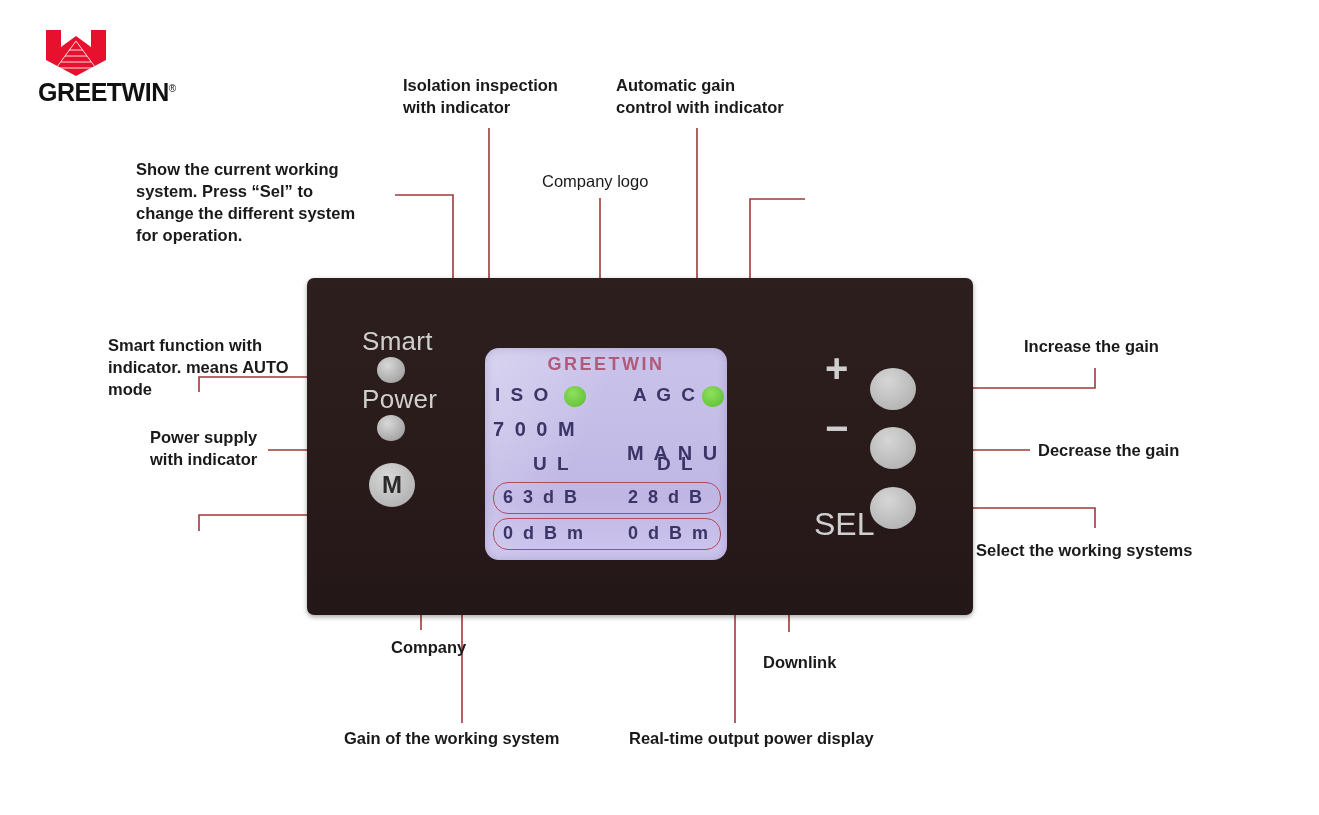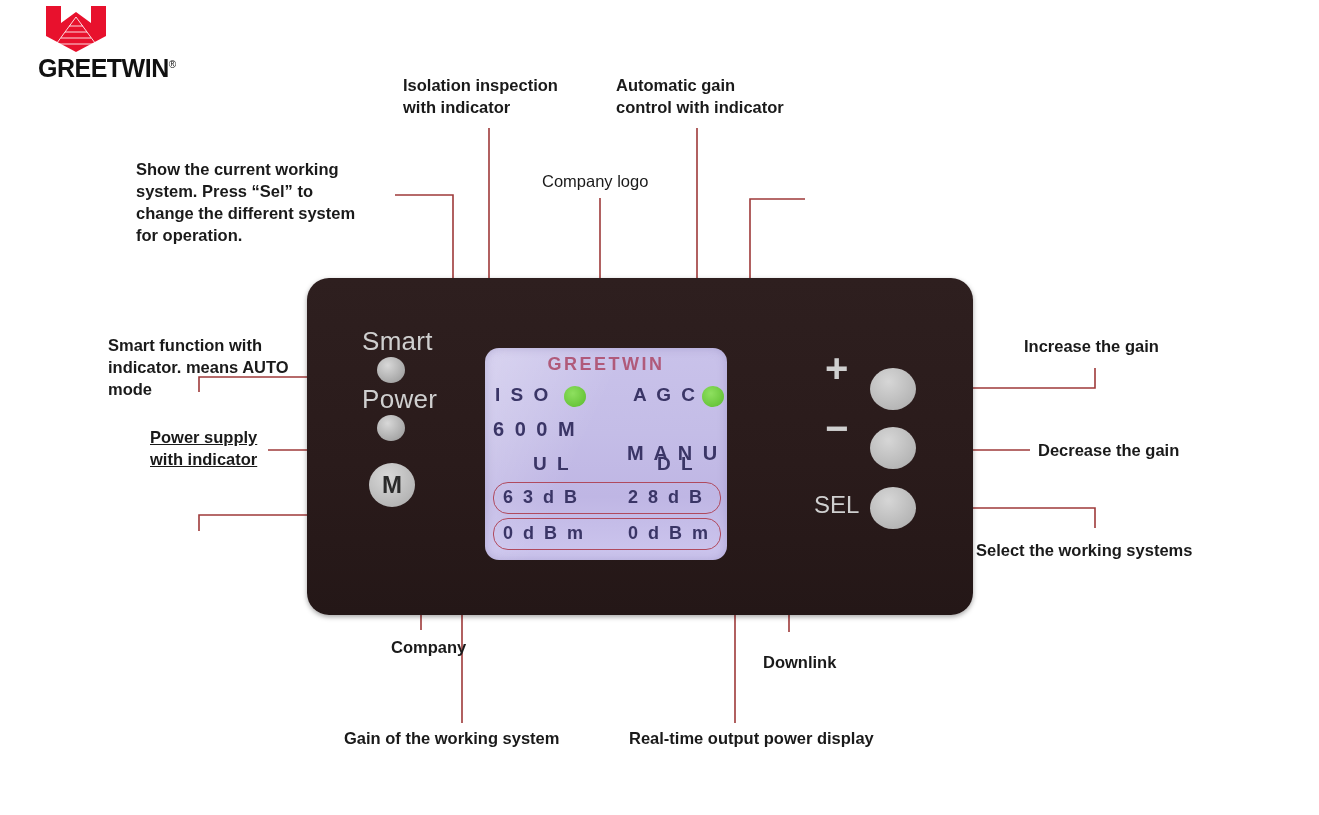--- a/index.html
+++ b/index.html
@@ -5,21 +5,21 @@
   html,body{margin:0;padding:0;}
   body{
     width:1319px;height:815px;position:relative;
     background:#ffffff;
     font-family:"Liberation Sans", sans-serif;
     overflow:hidden;
   }
   .abs{position:absolute;}
 
   
-  #logo{left:38px;top:6px;width:180px;height:80px;}
+  #logo{left:38px;top:30px;width:180px;height:80px;}
   #logo-mark{position:absolute;left:6px;top:0;width:64px;height:48px;}
   #logo-word{
     position:absolute;left:0;top:50px;
     font-size:25px;font-weight:bold;letter-spacing:-0.5px;
     color:#111;line-height:1;
     font-family:"Liberation Sans", sans-serif;
   }
   #logo-reg{font-size:10px;vertical-align:super;font-weight:normal;}
 
   
@@ -28,21 +28,21 @@
     line-height:1.33;white-space:pre-line;
   }
 
   
   #leaders{position:absolute;left:0;top:0;width:1319px;height:815px;}
 
   
   #device{
     left:307px;top:278px;width:666px;height:337px;
     background:linear-gradient(180deg,#2e1f1f 0%,#2a1b1b 55%,#241717 100%);
-    border-radius:22px;
+    border-radius:7px;
     box-shadow:0 2px 5px rgba(0,0,0,.35);
   }
   .dev-label{
     position:absolute;color:#cfcfcf;font-size:26px;font-weight:400;
     font-family:"Liberation Sans", sans-serif;letter-spacing:.3px;
   }
   .led{
     position:absolute;width:28px;height:26px;border-radius:50%;
     background:radial-gradient(circle at 38% 32%,#d8d8d8,#a8a8a8 70%,#8e8e8e 100%);
   }
@@ -151,21 +151,21 @@
 system. Press “Sel” to
 change the different system
 for operation.</div>
 
 <div class="abs ann" style="left:542px;top:171px;width:180px;font-weight:normal;">Company logo</div>
 
 <div class="abs ann" style="left:108px;top:335px;width:210px;">Smart function with
 indicator. means AUTO
 mode</div>
 
-<div class="abs ann" style="left:150px;top:427px;width:200px;text-decoration:underline;">Power supply
+<div class="abs ann" style="left:150px;top:427px;width:200px;">Power supply
 with indicator</div>
 
 <div class="abs ann" style="left:1024px;top:336px;width:220px;">Increase the gain</div>
 
 <div class="abs ann" style="left:1038px;top:440px;width:220px;">Decrease the gain</div>
 
 <div class="abs ann" style="left:976px;top:540px;width:290px;">Select the working systems</div>
 
 <div class="abs ann" style="left:391px;top:637px;width:120px;">Company</div>
 
@@ -187,36 +187,36 @@
 
   <div id="lcd">
     <div id="lcd-brand">GREETWIN</div>
 
     <div class="lcd-txt" style="left:10px;top:36px;font-size:19px;">I S O</div>
     <div class="greendot" style="left:79px;top:38px;"></div>
 
     <div class="lcd-txt" style="left:148px;top:36px;font-size:19px;">A G C</div>
     <div class="greendot" style="left:217px;top:38px;"></div>
 
-    <div class="lcd-txt" style="left:8px;top:70px;font-size:20px;">6 0 0 M</div>
+    <div class="lcd-txt" style="left:8px;top:70px;font-size:20px;">7 0 0 M</div>
     <div class="lcd-txt" style="left:142px;top:70px;font-size:20px;margin-top:24px;">M A N U</div>
 
     <div class="lcd-txt" style="left:48px;top:105px;font-size:19px;">U L</div>
     <div class="lcd-txt" style="left:172px;top:105px;font-size:19px;">D L</div>
 
     <div class="pill" style="left:8px;top:134px;width:226px;"></div>
     <div class="lcd-txt" style="left:18px;top:139px;font-size:18px;">6 3 d B</div>
     <div class="lcd-txt" style="left:143px;top:139px;font-size:18px;">2 8 d B</div>
 
     <div class="pill" style="left:8px;top:170px;width:226px;"></div>
     <div class="lcd-txt" style="left:18px;top:175px;font-size:18px;">0 d B m</div>
     <div class="lcd-txt" style="left:143px;top:175px;font-size:18px;">0 d B m</div>
   </div>
 
   <div class="sym" style="left:518px;top:90px;font-size:40px;line-height:0;">+</div>
   <div class="btn" style="left:563px;top:90px;"></div>
 
   <div class="sym" style="left:518px;top:150px;font-size:40px;line-height:0;">−</div>
   <div class="btn" style="left:563px;top:149px;"></div>
 
-  <div class="sym" style="left:507px;top:213px;font-size:24px;font-weight:400;">SEL</div>
+  <div class="sym" style="left:507px;top:228px;font-size:32px;font-weight:400;">SEL</div>
   <div class="btn" style="left:563px;top:209px;"></div>
 </div>
 
 </body></html>

